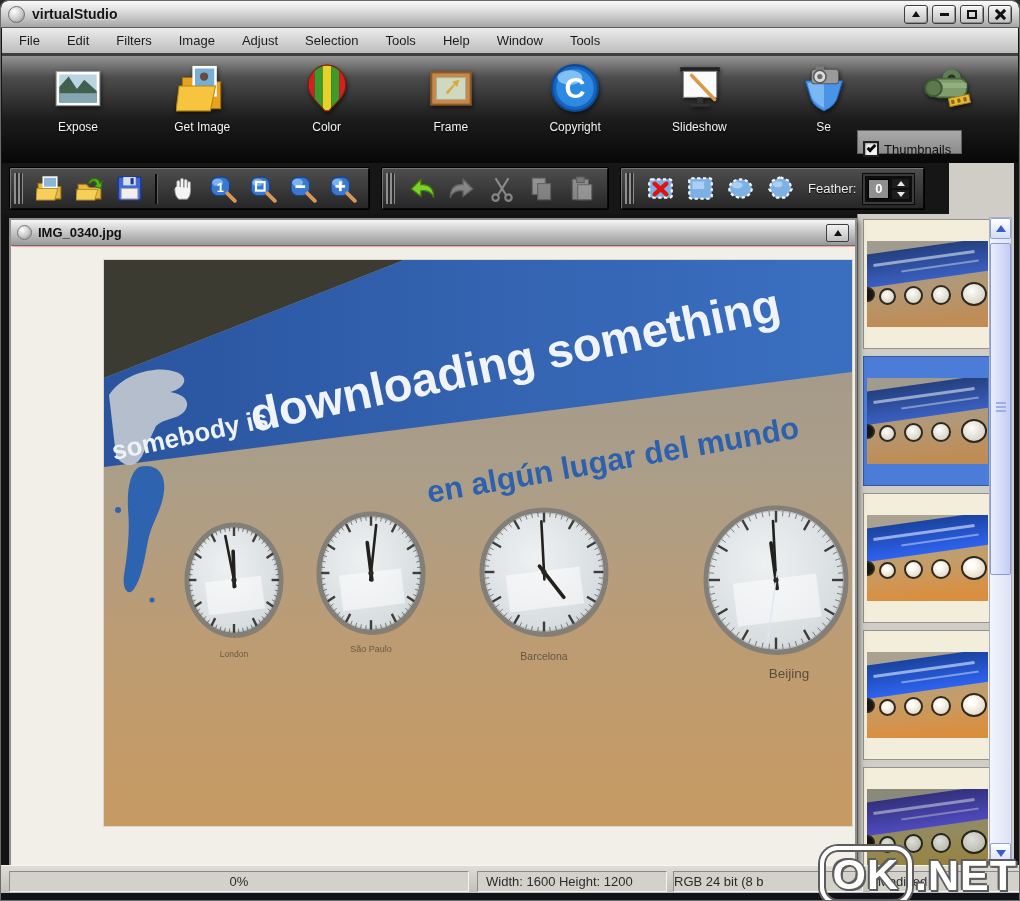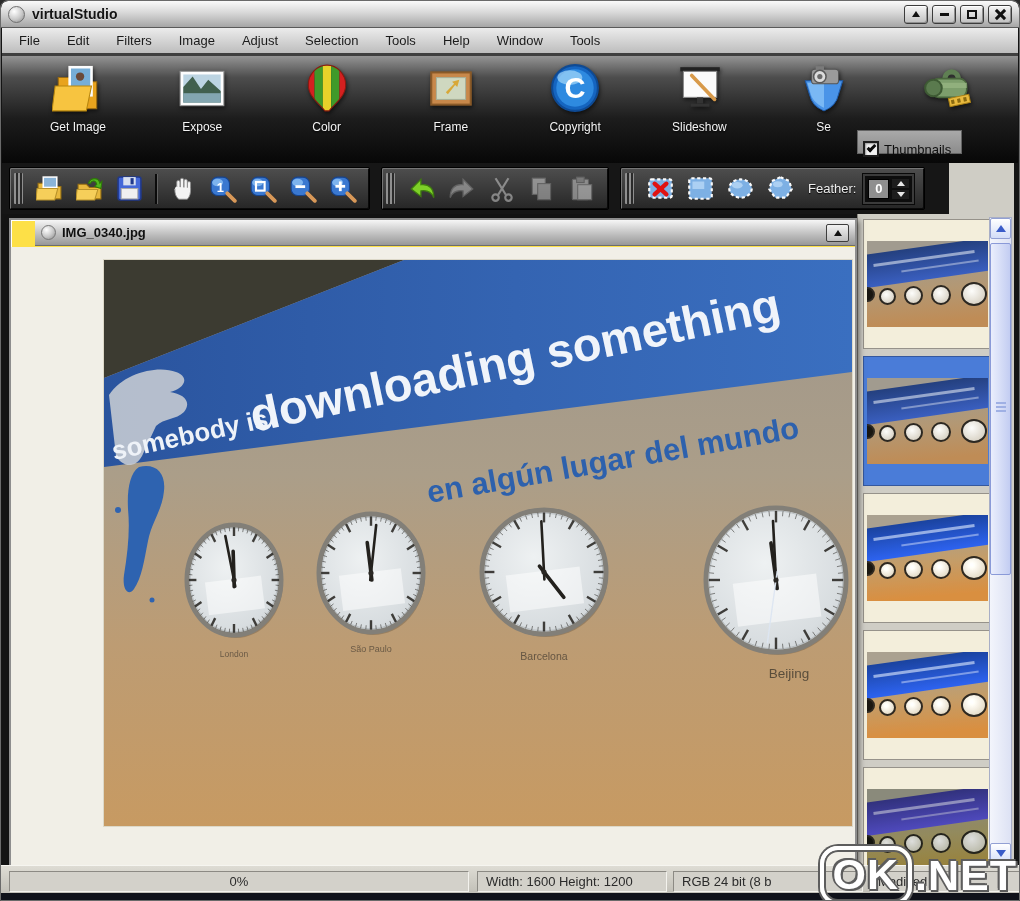--- a/index.html
+++ b/index.html
@@ -66,21 +66,21 @@
     outline:1px solid #090909; padding:3px; }
   .spin-val { width:21px; height:20px; background:#8f8f8f; color:#fff; font-weight:bold; font-size:13px;
     display:flex; align-items:center; justify-content:center; border:1px solid #000; }
   .spin-btns { display:flex; flex-direction:column; gap:2px; }
   .spin-btn { width:17px; height:9px; background:#1d1d1d; display:flex; align-items:center; justify-content:center; }
   .tri-up { width:0; height:0; border:4px solid transparent; border-bottom:5px solid #e8e8e8; margin-top:-4px; }
   .tri-dn { width:0; height:0; border:4px solid transparent; border-top:5px solid #e8e8e8; margin-bottom:-4px; }
 
   
   .doc-window { position:absolute; left:8px; top:217px; width:848px; height:649px; z-index:3;
-    background:#fde047; border:2px solid #8e8e8e; box-shadow:inset 1px 1px 0 #ffffff, 2px 3px 6px rgba(0,0,0,.55);padding-left:24px; }
+    background:#fca5a5; border:2px solid #8e8e8e; box-shadow:inset 1px 1px 0 #ffffff, 2px 3px 6px rgba(0,0,0,.55); }
   .doc-titlebar { height:26px; background:linear-gradient(#f6f6f6,#bcbcbc 60%,#989898);
     border-bottom:1px solid #6d6d6d; display:flex; align-items:center; gap:6px; padding:0 6px; }
   .doc-icon { width:15px; height:15px; border-radius:50%; border:1px solid #777;
     background:radial-gradient(circle at 35% 30%, #fff, #c6c6c6 55%, #8a8a8a); }
   .doc-title { font-weight:bold; font-size:13px; color:#101010; }
   .doc-collapse { margin-left:auto; width:23px; height:18px; border:1px solid #3e3e3e; border-radius:2px;
     background:linear-gradient(#f2f2f2,#bfbfbf); display:flex; align-items:center; justify-content:center; }
   .canvas { position:absolute; top:27px; left:0; right:0; bottom:0; background:#f1efe7; }
   .photo { position:absolute; left:93px; top:13px; width:748px; height:566px; box-shadow:0 0 0 1px #dcd8c8; }
 
@@ -122,21 +122,21 @@
 
   
   .statusbar { position:absolute; left:0; right:0; bottom:0; height:35px; z-index:10;
     background:linear-gradient(#dedcd4,#bab8b0); border-top:1px solid #f6f5f0; }
   .statusbar::after { content:""; position:absolute; left:0; right:0; bottom:0; height:7px; background:#10121a; }
   .sp { position:absolute; top:5px; height:21px; background:#d3d1ca; border:1px solid;
     border-color:#8c8a84 #f3f2ed #f3f2ed #8c8a84; font-size:13px; color:#2b2b2b;
     display:flex; align-items:center; overflow:hidden; white-space:nowrap; }
   .sp-center { justify-content:center; }
   .sp1 { left:8px; width:460px; } .sp2 { left:476px; width:190px; padding-left:8px; }
-  .sp3 { left:672px; width:190px; padding-left:8px; } .sp4 { left:868px; width:164px; padding-left:8px; }
+  .sp3 { left:672px; width:190px; } .sp4 { left:868px; width:164px; padding-left:8px; }
 
   
   .watermark { position:absolute; right:2px; bottom:-5px; z-index:20; display:flex; align-items:center;
     font-weight:bold; font-size:43px; color:#fff; letter-spacing:1px;
     text-shadow:2px 0 0 #5d5d5d, -2px 0 0 #5d5d5d, 0 2px 0 #5d5d5d, 0 -2px 0 #5d5d5d, 2px 2px 0 #5d5d5d, -2px -2px 0 #5d5d5d; }
   .ok-box { border:4px solid #fff; border-radius:18px; padding:0 9px 2px 9px; margin:0 3px;
     box-shadow:0 0 0 2px #5d5d5d, inset 0 0 0 2px #5d5d5d; }
 </style>
 </head>
 <body>
@@ -172,39 +172,39 @@
     <span class="menu-item">Tools</span>
     <span class="menu-item">Help</span>
     <span class="menu-item">Window</span>
     <span class="menu-item">Tools</span>
   </div>
 
   <div class="main-toolbar">
     <div class="tool-big">
       <div class="ic">
         <svg width="52" height="52" viewBox="0 0 50 50">
+          <rect x="4" y="9" width="42" height="33" fill="#fdfdfd" stroke="#9a9a9a"></rect>
+          <rect x="7" y="12" width="36" height="27" fill="#bcd4e2"></rect>
+          <path d="M7 24 L16 14 L24 26 L31 17 L43 28 L43 39 L7 39 Z" fill="#41604e"></path>
+          <rect x="7" y="30" width="36" height="9" fill="#8fb3c2" opacity=".85"></rect>
+        </svg>
+      </div>
+      <div class="lbl">Expose</div>
+    </div>
+    <div class="tool-big">
+      <div class="ic">
+        <svg width="52" height="52" viewBox="0 0 50 50">
           <path d="M6 15 L19 15 L23 19 L43 19 L43 45 L6 45 Z" fill="#e8a31e" stroke="#9a6a10"></path>
           <rect x="17" y="5" width="21" height="27" fill="#76aed8" stroke="#fdfdfd" stroke-width="2.5"></rect>
           <circle cx="27" cy="14" r="4" fill="#6a4a3a"></circle>
             <path d="M20 30 Q27 18 35 30 Z" fill="#3f6ea0"></path>
           <path d="M3 23 L38 23 L33 47 L0 47 Z" fill="#f7c440" stroke="#b8860e"></path>
         </svg>
       </div>
       <div class="lbl">Get Image</div>
-    </div>
-    <div class="tool-big">
-      <div class="ic">
-        <svg width="52" height="52" viewBox="0 0 50 50">
-          <rect x="4" y="9" width="42" height="33" fill="#fdfdfd" stroke="#9a9a9a"></rect>
-          <rect x="7" y="12" width="36" height="27" fill="#bcd4e2"></rect>
-          <path d="M7 24 L16 14 L24 26 L31 17 L43 28 L43 39 L7 39 Z" fill="#41604e"></path>
-          <rect x="7" y="30" width="36" height="9" fill="#8fb3c2" opacity=".85"></rect>
-        </svg>
-      </div>
-      <div class="lbl">Expose</div>
     </div>
     <div class="tool-big">
       <div class="ic">
         <svg width="52" height="52" viewBox="0 0 50 50">
           <defs>
               <clipPath id="balloonClip">
                 <path d="M25 3 C35 3 43 12 43 22 C43 34 30 42 27 47 L23 47 C20 42 7 34 7 22 C7 12 15 3 25 3 Z"></path>
               </clipPath>
             </defs>
           <g clip-path="url(#balloonClip)">

